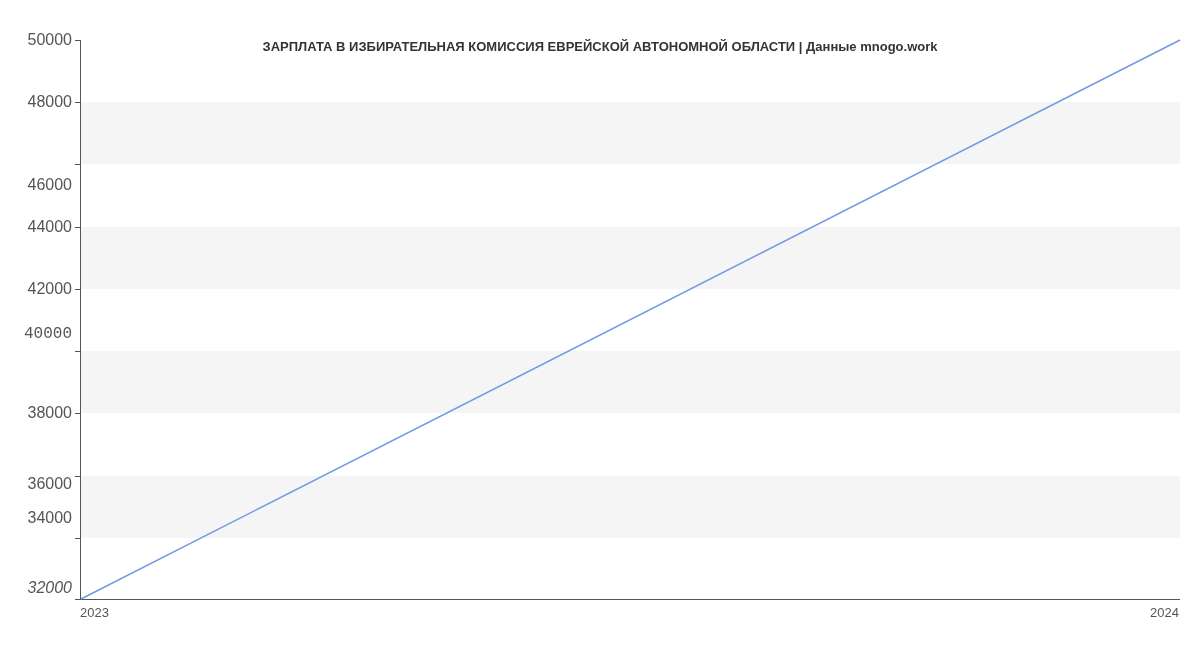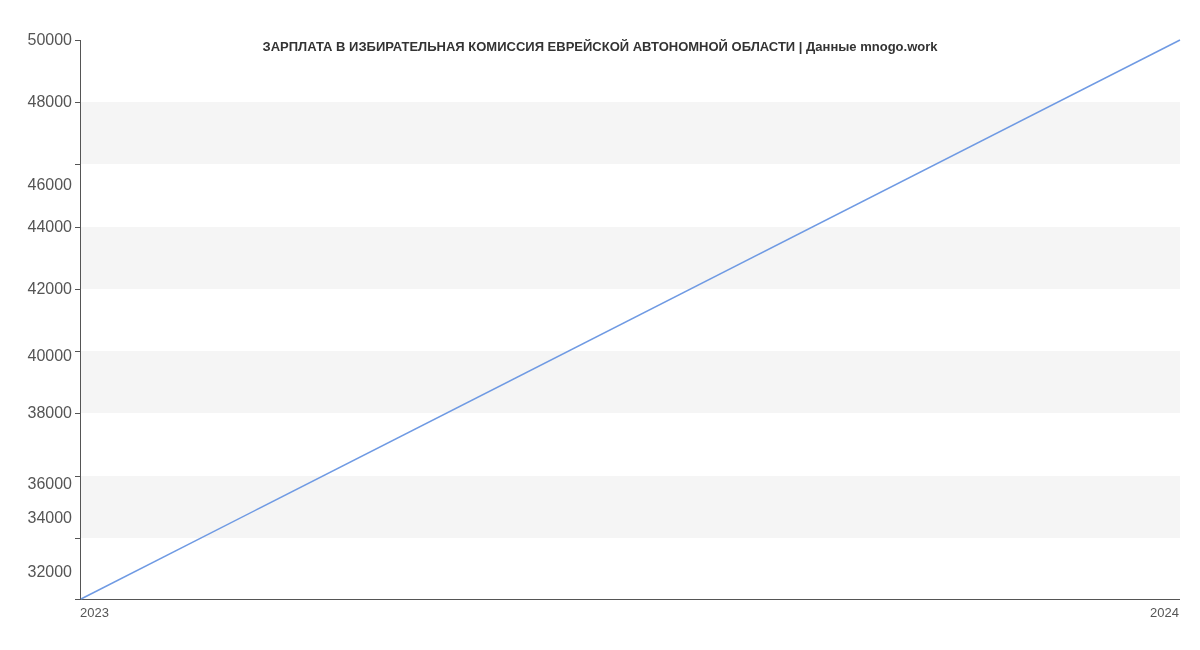--- a/index.html
+++ b/index.html
@@ -74,25 +74,25 @@
     overflow: visible;
   }
 </style>
 </head>
 <body>
 
 <div class="chart-wrap">
 
   <div class="title">ЗАРПЛАТА В ИЗБИРАТЕЛЬНАЯ КОМИССИЯ ЕВРЕЙСКОЙ АВТОНОМНОЙ ОБЛАСТИ | Данные mnogo.work</div>
 
-  <div class="y-label" style="top:572px;">32000</div>
+  <div class="y-label" style="top:588px;font-style:italic;">32000</div>
   <div class="y-label" style="top:518px;">34000</div>
   <div class="y-label" style="top:484px;">36000</div>
   <div class="y-label" style="top:413.33px;text-align:right;">38000</div>
-  <div class="y-label" style="top:356px;">40000</div>
+  <div class="y-label" style="top:334px;font-family:Liberation Mono, monospace;">40000</div>
   <div class="y-label" style="top:288.89px;">42000</div>
   <div class="y-label" style="top:226.67px;">44000</div>
   <div class="y-label" style="top:179px;margin-top:6px;">46000</div>
   <div class="y-label" style="top:102.22px;">48000</div>
   <div class="y-label" style="top:40px;">50000</div>
 
   <div class="x-label" style="left:80px;">2023</div>
   <div class="x-label" style="left:1150px;">2024</div>
 
   <div class="plot-area">

